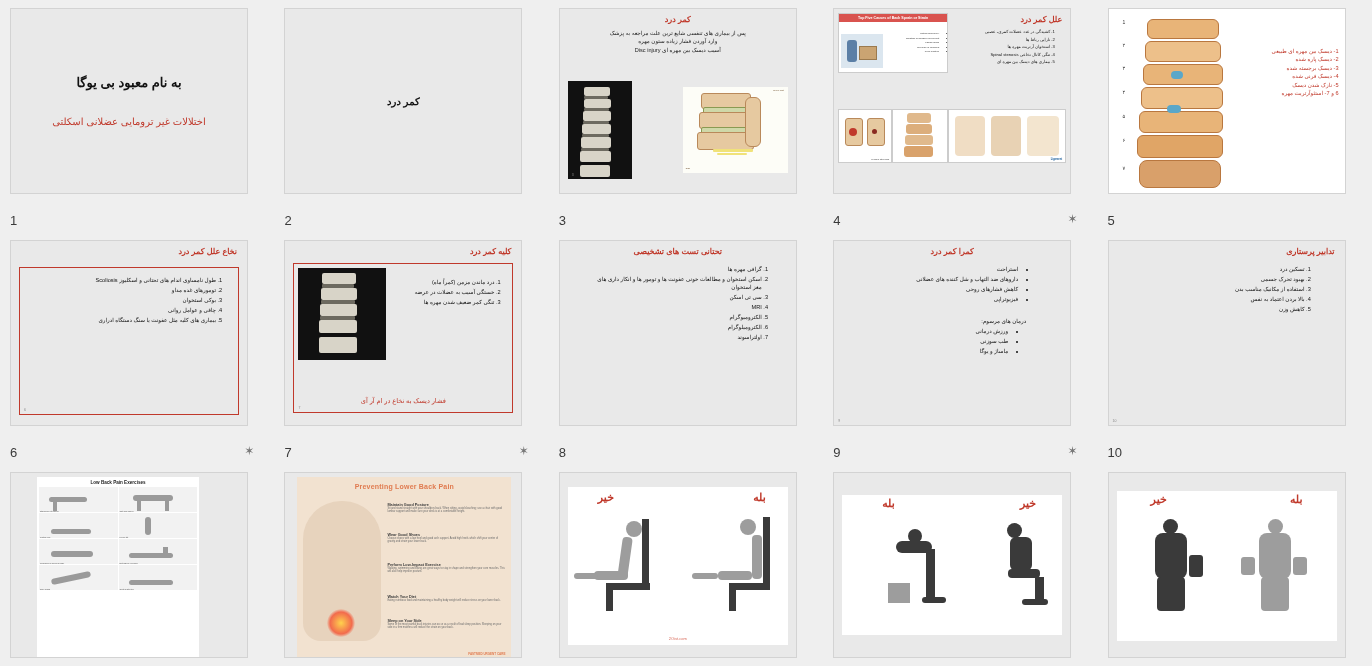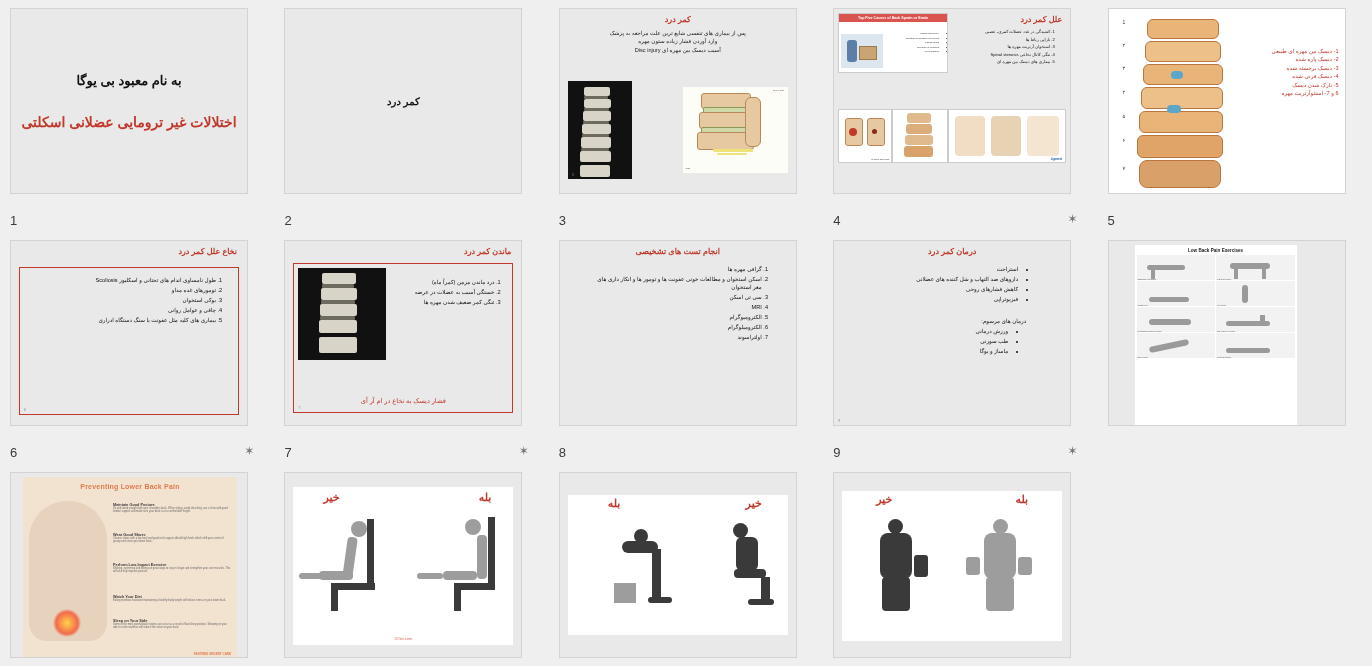--- a/index.html
+++ b/index.html
@@ -13,21 +13,21 @@
   .t-red{color:#c0392b;}
   .tiny{font-size:4.2px;line-height:1.45;}
   .x6{font-size:5.6px;line-height:1.5;}
   .x7{font-size:6.6px;line-height:1.55;}
   .num{position:absolute;left:4px;bottom:2px;font-size:3.5px;color:#888;}
   ol,ul{margin:0;padding-right:14px;}
   ol li,ul li{margin:0 0 1.5px 0;}
   
   .s1{display:flex;flex-direction:column;justify-content:center;align-items:center;gap:26px;}
   .s1 .l1{font-size:13px;font-weight:bold;color:#111;}
-  .s1 .l2{font-size:14px;font-weight:bold;color:#c0392b;}
+  .s1 .l2{font-size:10px;font-weight:normal;color:#c0392b;}
   
   .s2{display:flex;justify-content:center;align-items:center;}
   .s2 .l1{font-size:10px;font-weight:bold;color:#111;}
   
   .shead{font-size:8px;font-weight:bold;color:#c0392b;text-align:center;margin:6px 0 5px 0;}
   
   .spine-mri{background:#111;position:relative;overflow:hidden;}
   .spine-mri .v{position:absolute;background:#d8d4c8;border-radius:2px;}
   .spine-mri .d{position:absolute;background:#6d6a60;border-radius:1px;}
   .anat{background:#fdfdf7;position:relative;overflow:hidden;}
@@ -218,21 +218,21 @@
         </ol>
         <div class="num">6</div>
       </div>
     </div>
     <div class="meta">6</div>
     <div class="star">✶</div>
   </div>
 
   <div class="cell">
     <div class="slide">
-      <div class="shead" style="text-align:right;padding-right:10px;">ماندن کمر درد</div>
+      <div class="shead" style="text-align:right;padding-right:10px;">کلیه کمر درد</div>
       <div class="redbox" style="position:absolute;left:8px;right:8px;top:22px;bottom:12px;">
         <div class="spine-mri" style="position:absolute;left:4px;top:4px;width:88px;height:92px;">
           <div class="v" style="left:24px;top:5px;width:34px;height:11px;"></div>
           <div class="d" style="left:24px;top:16px;width:32px;height:4px;"></div>
           <div class="v" style="left:23px;top:20px;width:36px;height:12px;"></div>
           <div class="d" style="left:23px;top:32px;width:34px;height:4px;"></div>
           <div class="v" style="left:22px;top:36px;width:37px;height:12px;"></div>
           <div class="d" style="left:22px;top:48px;width:35px;height:4px;"></div>
           <div class="v" style="left:21px;top:52px;width:38px;height:13px;"></div>
           <div class="v" style="left:21px;top:69px;width:38px;height:16px;"></div>
@@ -245,55 +245,69 @@
         <div class="x7 t-red" style="position:absolute;left:0;right:0;bottom:6px;text-align:center;">فشار دیسک به نخاع در ام آر آی</div>
         <div class="num">7</div>
       </div>
     </div>
     <div class="meta">7</div>
     <div class="star">✶</div>
   </div>
 
   <div class="cell">
     <div class="slide">
-      <div class="shead">انجام تست های تشخیصی</div>
+      <div class="shead">تحتانی تست های تشخیصی</div>
       <ol class="x6" style="padding:4px 34px 0 34px;color:#111;">
         <li>گرافی مهره ها</li>
         <li>اسکن استخوان و مطالعات خونی عفونت ها و تومور ها و انکار داری های مغز استخوان</li>
         <li>سی تی اسکن</li>
         <li>MRI</li>
         <li>الکترومیوگرام</li>
         <li>الکترومیلوگرام</li>
         <li>اولتراسوند</li>
       </ol>
     </div>
     <div class="meta">8</div>
   </div>
 
   <div class="cell">
     <div class="slide">
-      <div class="shead">درمان کمر درد</div>
+      <div class="shead">کمرا کمر درد</div>
       <ul class="x6" style="padding:4px 52px 0 52px;color:#111;list-style:disc;">
         <li>استراحت</li>
         <li>داروهای ضد التهاب و شل کننده های عضلانی</li>
         <li>کاهش فشارهای روحی</li>
         <li>فیزیوتراپی</li>
       </ul>
       <div class="x6" style="padding:12px 44px 0 44px;color:#111;">درمان های مرسوم:</div>
       <ul class="x6" style="padding:2px 62px 0 62px;color:#111;list-style:disc;">
         <li>ورزش درمانی</li>
         <li>طب سوزنی</li>
         <li>ماساژ و یوگا</li>
       </ul>
       <div class="num">9</div>
     </div>
     <div class="meta">9</div>
     <div class="star">✶</div>
   </div>
 
+  <div class="cell">
+    <div class="slide">
+      <div class="shead" style="text-align:right;padding-right:10px;">تدابیر پرستاری</div>
+      <ol class="x6" style="padding:4px 40px 0 20px;color:#111;">
+        <li>تسکین درد</li>
+        <li>بهبود تحرک جسمی</li>
+        <li>استفاده از مکانیک مناسب بدن</li>
+        <li>بالا بردن اعتماد به نفس</li>
+        <li>کاهش وزن</li>
+      </ol>
+      <div class="num">10</div>
+    </div>
+    <div class="meta">10</div>
+  </div>
 
   <div class="cell">
     <div class="slide">
       <div class="exsheet" style="position:absolute;left:26px;top:4px;width:162px;height:180px;">
         <div class="hd">Low Back Pain Exercises</div>
         <div class="exgrid">
           <div class="excell">
               <div class="figure" style="left:14px;top:8px;width:40px;height:6px;border-radius:3px;"></div>
               <div class="figure" style="left:18px;top:14px;width:4px;height:10px;"></div>
               <div class="figure" style="left:46px;top:14px;width:4px;height:10px;"></div>

